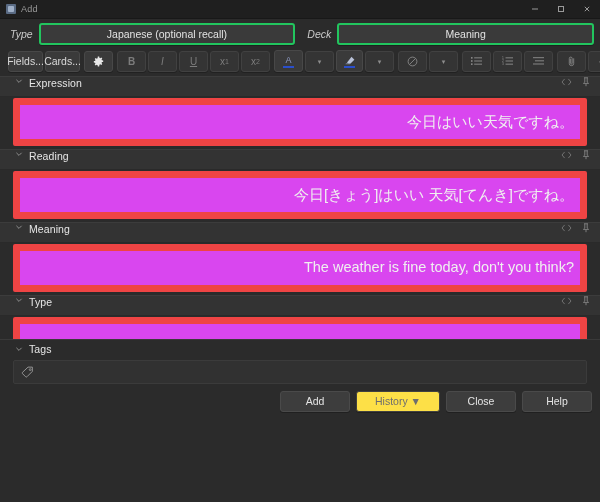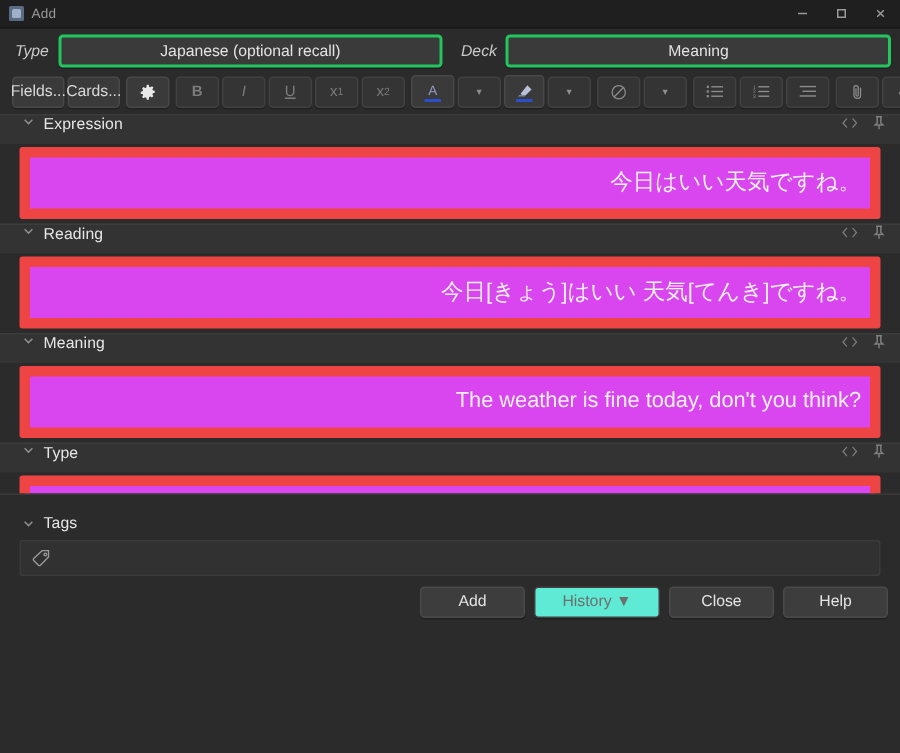--- a/index.html
+++ b/index.html
@@ -59,37 +59,37 @@
     margin:1px 13px 3px 13px;background:#d946ef;border:7px solid #ef4444;border-radius:2px;
     min-height:28px;display:flex;align-items:center;padding:3px 6px;justify-content:flex-end;
   }
   .fbody.tall{min-height:28px;}
   .ftext{font-size:15px;color:#f0f0f0;line-height:1.35;white-space:pre-wrap;}
   .ftext.en{font-size:14.5px;}
 
   .spacer{flex:1;background:#2b2b2b;}
 
   
-  .tagsec{flex:none;border-top:1px solid #3a3a3a;padding-top:11px;}
+  .tagsec{flex:none;border-top:1px solid #3a3a3a;padding-top:1px;}
   .taghead{display:flex;align-items:center;height:16px;padding:0 10px 0 14px;}
   .tagbody{
     margin:3px 13px 0 13px;background:#313131;border:1px solid #3b3b3b;border-radius:2px;
     height:22px;display:flex;align-items:center;padding:0 7px;
   }
   .tagicon{color:#9a9a9a;display:flex;align-items:center;}
   .taginput{font-size:10.5px;color:#9a9a9a;margin-left:6px;}
 
   
   .btnbar{flex:none;height:34px;display:flex;align-items:center;justify-content:flex-end;padding:0 8px 2px 0;gap:6px;}
   .bbtn{
     width:68px;height:19px;background:#3d3d3d;border:1px solid #4a4a4a;border-radius:3px;
     display:flex;align-items:center;justify-content:center;font-size:10.5px;color:#e4e4e4;
     box-shadow:0 1px 0 rgba(0,0,0,.25);
   }
-  .bbtn.disabled{color:#6e6e6e;background:#5eead4;border-color:#414141;}
+  .bbtn.disabled{color:#6e6e6e;background:#fde047;border-color:#414141;}
   .bbtn.history{width:82px;}
 </style>
 </head>
 <body>
 
 <div class="window">
 
   <div class="titlebar">
     <div class="tb-icon"></div>
     <div class="tb-title">Add</div>

